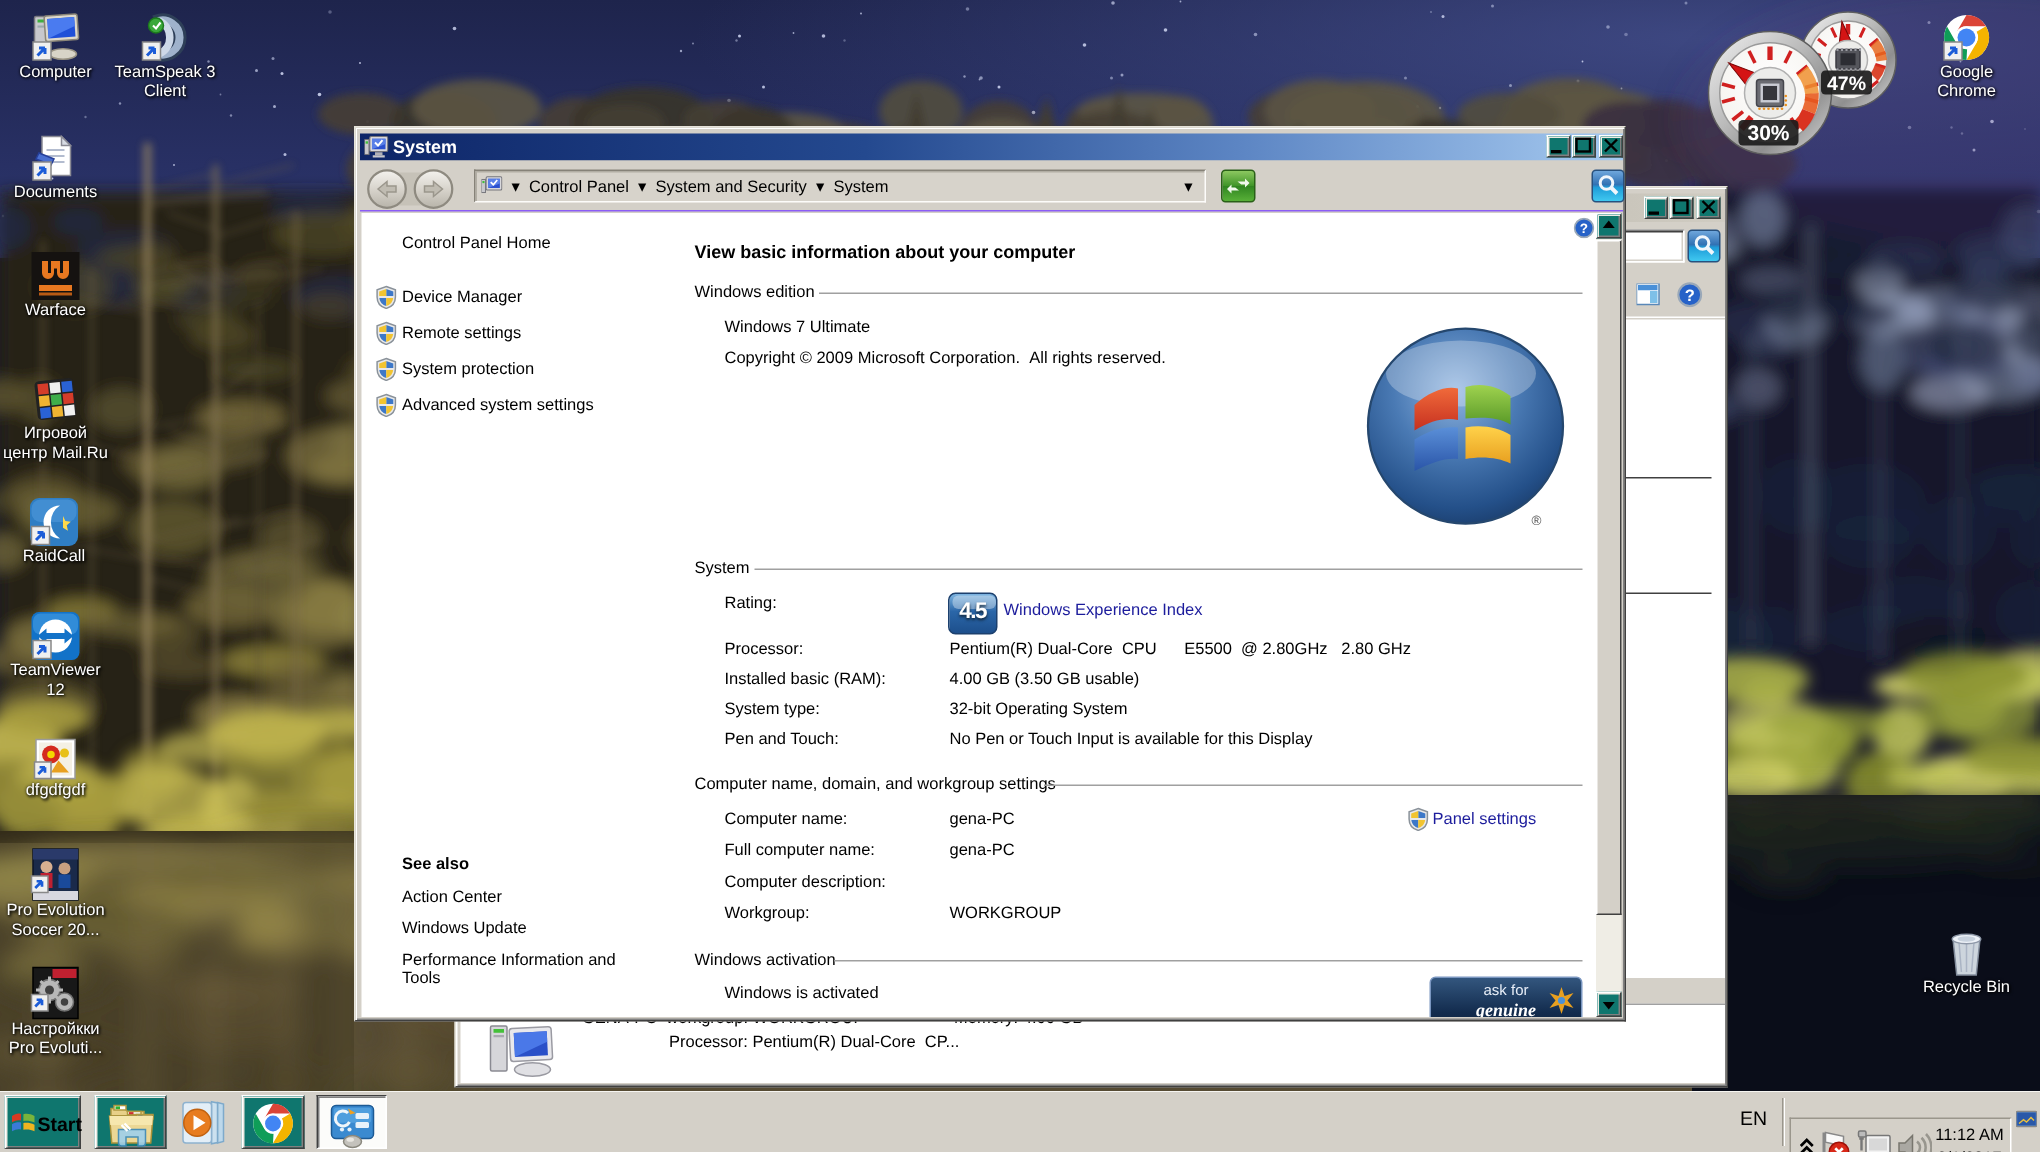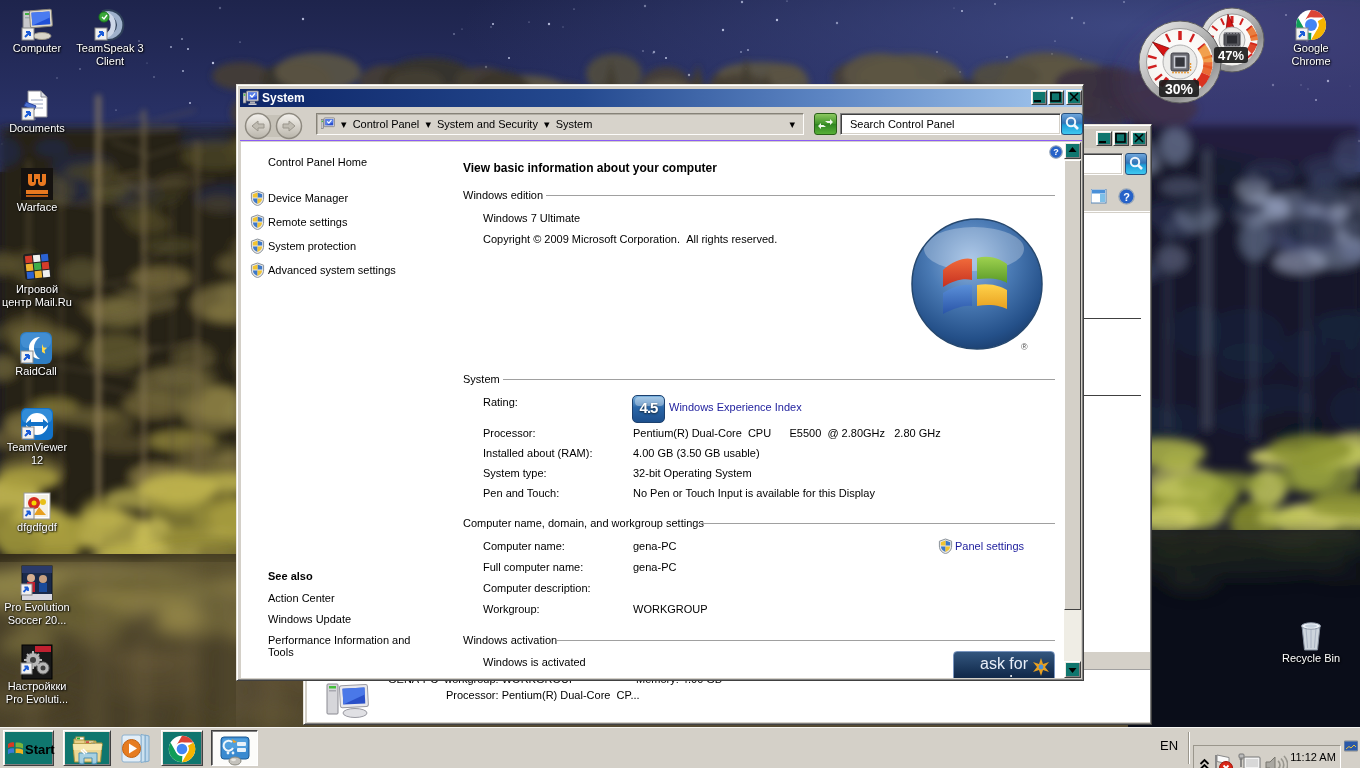--- a/index.html
+++ b/index.html
@@ -870,23 +870,20 @@
             <path d="M5 2.5h9v3.5l-9 3.5z" fill="#5a80e8"></path>
             <path d="M7 5l2 2 3-3.6" stroke="#fff" stroke-width="1.3" fill="none"></path>
           </svg>
   <span class="lbl" style="left:24px;top:4px">▾&nbsp;&nbsp;Control Panel&nbsp;&nbsp;▾&nbsp;&nbsp;System and Security&nbsp;&nbsp;▾&nbsp;&nbsp;System</span>
   <span class="lbl" style="right:8px;top:4px">▾</span>
  </div>
  <div class="abs" style="left:574px;top:6px;width:23px;height:22px;border-radius:3px;background:linear-gradient(#8cc860,#3f9428 50%,#2f8420 50%,#58b038);border:1px solid #2a6018"><svg width="21" height="20" viewBox="0 0 21 20">
             <path d="M6 9l-3 3 3 3v-2h5l-2.5-2H6z" fill="#f0f8ec"></path>
             <path d="M15 11l3-3-3-3v2h-5l2.5 2H15z" fill="#f0f8ec"></path>
           </svg></div>
- <div class="abs sunk" style="left:600px;top:6px;width:221px;height:22px">
-          <span class="lbl" style="left:9px;top:4px">Search Control Panel</span>
-        </div>
  <div class="abs" style="left:821px;top:6px;width:22px;height:22px;border-radius:3px;background:linear-gradient(#6ea6dc,#3272b4 45%,#1e9cd8 55%,#40c8f0);border:1px solid #28517e"><svg width="20" height="20" viewBox="0 0 20 20">
             <circle cx="9" cy="8" r="4.2" fill="none" stroke="#f0f6fc" stroke-width="2"></circle>
             <path d="M12 11l4 4" stroke="#f0f6fc" stroke-width="2.6"></path>
           </svg></div>
 </div>
 <div id="c1" class="abs" style="left:4px;top:57px;width:823px;height:536px;background:#fff;overflow:hidden">
 <svg class="abs" style="left:808px;top:3px" width="14" height="14" viewBox="0 0 17 17">
           <circle cx="8.5" cy="8.5" r="7.6" fill="#2662c8" stroke="#9aa8b8" stroke-width="1.4"></circle>
           <text x="8.5" y="12.5" text-anchor="middle" font-size="11" font-weight="bold" fill="#fff" font-family="Liberation Sans">?</text>
         </svg>
@@ -969,21 +966,21 @@
 <div class="lbl" style="left:222px;top:231px">System</div>
         <div class="hr" style="left:262px;top:237px;width:552px"></div>
 <div class="lbl" style="left:242px;top:254px">Rating:</div>
 <div class="abs" style="left:391px;top:253px;width:33px;height:28px;border-radius:5px;background:linear-gradient(#7db4e0,#2a66a8 45%,#1d4f8c);border:1px solid #1c406e;overflow:hidden">
           <div style="position:absolute;left:2px;top:1px;width:29px;height:9px;border-radius:4px;background:rgba(255,255,255,.35)"></div>
           <div style="position:relative;text-align:center;color:#fff;font-weight:bold;font-size:15px;margin-top:3px;text-shadow:0 1px 2px #123;letter-spacing:-1px">4.5</div>
         </div>
 <a class="lbl" style="left:428px;top:259px;color:#1c1c9c">Windows Experience Index</a>
 <div class="lbl" style="left:242px;top:285px">Processor:</div>
         <div class="lbl" style="left:392px;top:285px">Pentium(R) Dual-Core&nbsp;&nbsp;CPU&nbsp;&nbsp;&nbsp;&nbsp;&nbsp;&nbsp;E5500&nbsp;&nbsp;@ 2.80GHz&nbsp;&nbsp;&nbsp;2.80 GHz</div>
-<div class="lbl" style="left:242px;top:305px">Installed about (RAM):</div>
+<div class="lbl" style="left:242px;top:305px">Installed basic (RAM):</div>
         <div class="lbl" style="left:392px;top:305px">4.00 GB (3.50 GB usable)</div>
 <div class="lbl" style="left:242px;top:325px">System type:</div>
         <div class="lbl" style="left:392px;top:325px">32-bit Operating System</div>
 <div class="lbl" style="left:242px;top:345px">Pen and Touch:</div>
         <div class="lbl" style="left:392px;top:345px">No Pen or Touch Input is available for this Display</div>
 <div class="lbl" style="left:222px;top:375px">Computer name, domain, and workgroup settings</div>
         <div class="hr" style="left:455px;top:381px;width:359px"></div>
 <div class="lbl" style="left:242px;top:398px">Computer name:</div>
         <div class="lbl" style="left:392px;top:398px">gena-PC</div>
 <svg class="abs shld" style="left:697px;top:396px" width="15" height="16" viewBox="0 0 15 16">
@@ -996,21 +993,21 @@
 <a class="lbl" style="left:714px;top:398px;color:#1c1c9c">Panel settings</a>
 <div class="lbl" style="left:242px;top:419px">Full computer name:</div>
         <div class="lbl" style="left:392px;top:419px">gena-PC</div>
 <div class="lbl" style="left:242px;top:440px">Computer description:</div>
 <div class="lbl" style="left:242px;top:461px">Workgroup:</div>
         <div class="lbl" style="left:392px;top:461px">WORKGROUP</div>
 <div class="lbl" style="left:222px;top:492px">Windows activation</div>
         <div class="hr" style="left:315px;top:498px;width:499px"></div>
 <div class="lbl" style="left:242px;top:514px">Windows is activated</div>
 <div class="abs" style="left:712px;top:509px;width:102px;height:40px;border-radius:4px;background:linear-gradient(#33567e,#132c4e 60%,#0c1f3a);border:1px solid #7a96c0">
- <div style="text-align:center;color:#e8eef8;font-size:16px;margin-top:3px">ask for</div>
+ <div style="text-align:center;color:#e8eef8;font-size:10px;margin-top:3px">ask for</div>
  <div style="text-align:center;color:#fff;font-size:12px;font-weight:bold;font-family:'Liberation Serif',serif;font-style:italic;margin-top:0">genuine</div>
  <svg class="abs" style="right:4px;top:6px" width="18" height="18" viewBox="0 0 18 18">
             <path d="M9 0l2 6 6-2-4 5 4 5-6-2-2 6-2-6-6 2 4-5-4-5 6 2z" fill="#e8a020"></path>
             <circle cx="9" cy="9" r="2.4" fill="#4a90d8"></circle>
           </svg>
 </div>
 </div>
 <div class="abs" style="left:827px;top:57px;width:17px;height:536px;background:#efede5">
  <div class="abs btn95" style="left:0;top:0;width:17px;height:17px"><svg width="15" height="15">
             <path d="M7.5 4l4 5h-8z" fill="#000"></path>

